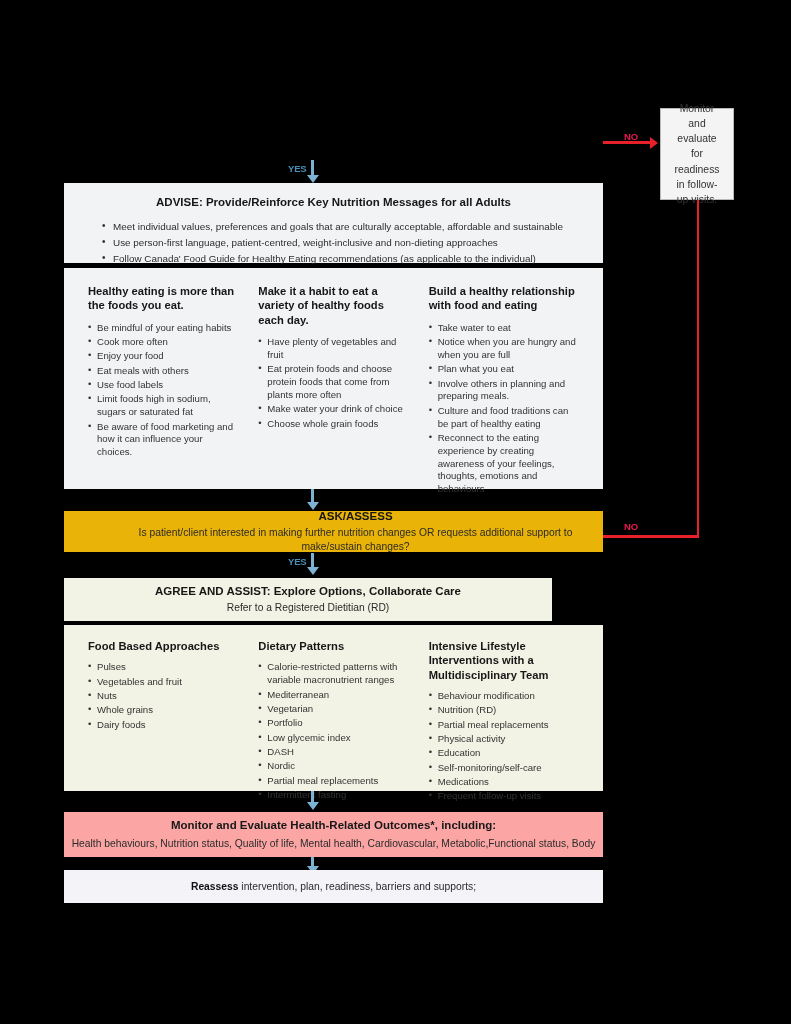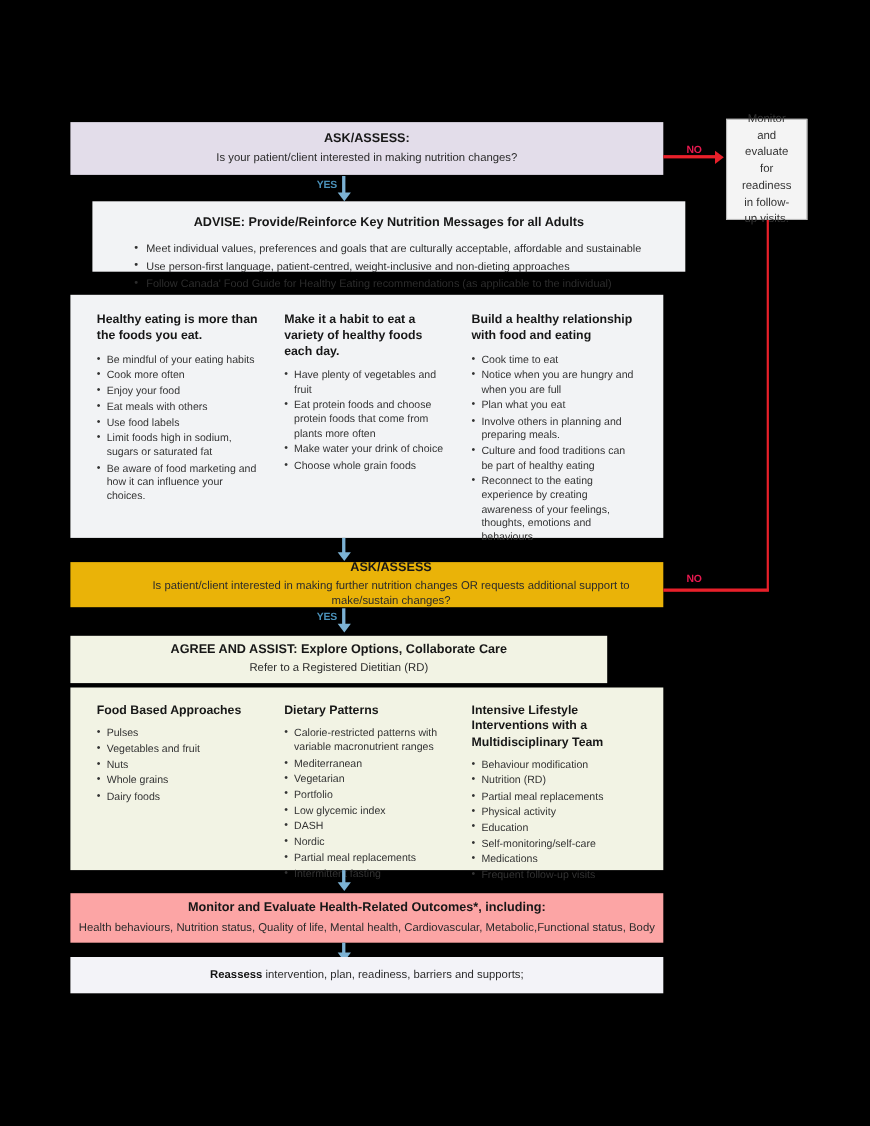--- a/index.html
+++ b/index.html
@@ -19,21 +19,21 @@
   
   #askassess1{left:64px;top:111px;width:539px;height:48px;background:#e3ddea;
     display:flex;flex-direction:column;align-items:center;justify-content:center;gap:3px;}
 
   
   #monitorbox{left:660px;top:108px;width:74px;height:92px;background:#f4f4f4;border:1px solid #b9b9b9;
     display:flex;align-items:center;justify-content:center;text-align:center;
     font-size:10.4px;color:#333;line-height:1.45;padding:20px;}
 
   
-  #advise{left:64px;top:183px;width:539px;height:64px;background:#f2f3f5;padding:12px 26px 0 26px;margin-left:20px;}
+  #advise{left:64px;top:183px;width:539px;height:80px;background:#f2f3f5;padding:12px 26px 0 26px;}
   #advise .ttl{margin-bottom:8px;}
   #advise ul{margin:0;padding:0 0 0 14px;list-style:none;}
   #advise li{font-size:9.9px;color:#2d2d2d;line-height:1.62;position:relative;padding-left:9px;}
   #advise li:before{content:"\2022";position:absolute;left:-2px;top:-1px;color:#2d2d2d;font-size:10px;}
 
   
   #advisecols{left:64px;top:268px;width:539px;height:221px;background:#f2f3f5;
     display:flex;padding:16px 14px 0 14px;box-sizing:border-box;}
   #advisecols .col{flex:1;padding:0 10px;}
   #advisecols .colh{font-weight:bold;font-size:11.2px;color:#171717;line-height:1.28;margin-bottom:9px;}
@@ -74,24 +74,20 @@
   .yeslbl{position:absolute;font-weight:bold;font-size:9.5px;color:#4a90b8;letter-spacing:-0.2px;}
   .nolbl{position:absolute;font-weight:bold;font-size:9.5px;color:#e8194f;letter-spacing:-0.2px;}
   .redline{position:absolute;background:#e8202a;}
   .redhead{position:absolute;width:0;height:0;border-top:6px solid transparent;border-bottom:6px solid transparent;border-left:8px solid #e8202a;}
 </style>
 </head>
 <body>
 
 <div class="stage">
 
-  <div class="box ctr" id="askassess1">
-    <div class="ttl">ASK/ASSESS:</div>
-    <div class="sub">Is your patient/client interested in making nutrition changes?</div>
-  </div>
 
   <div class="box" id="monitorbox">
     <span>Monitor and evaluate for readiness in follow-up visits.</span>
   </div>
 
   <div class="redline" style="left:603px;top:141px;width:48px;height:3px;"></div>
   <div class="redhead" style="left:650px;top:136.5px;"></div>
   <div class="nolbl" style="left:624px;top:131px;">NO</div>
 
   <div class="vline" style="left:311px;top:160px;height:16px;"></div>
@@ -125,21 +121,21 @@
       <ul>
         <li>Have plenty of vegetables and fruit</li>
         <li>Eat protein foods and choose protein foods that come from plants more often</li>
         <li>Make water your drink of choice</li>
         <li>Choose whole grain foods</li>
       </ul>
     </div>
     <div class="col">
       <div class="colh">Build a healthy relationship with food and eating</div>
       <ul>
-        <li>Cook time to eat</li>
+        <li>Take water to eat</li>
         <li>Notice when you are hungry and when you are full</li>
         <li>Plan what you eat</li>
         <li>Involve others in planning and preparing meals.</li>
         <li>Culture and food traditions can be part of healthy eating</li>
         <li>Reconnect to the eating experience by creating awareness of your feelings, thoughts, emotions and behaviours</li>
       </ul>
     </div>
   </div>
 
   <div class="vline" style="left:311px;top:489px;height:14px;"></div>

